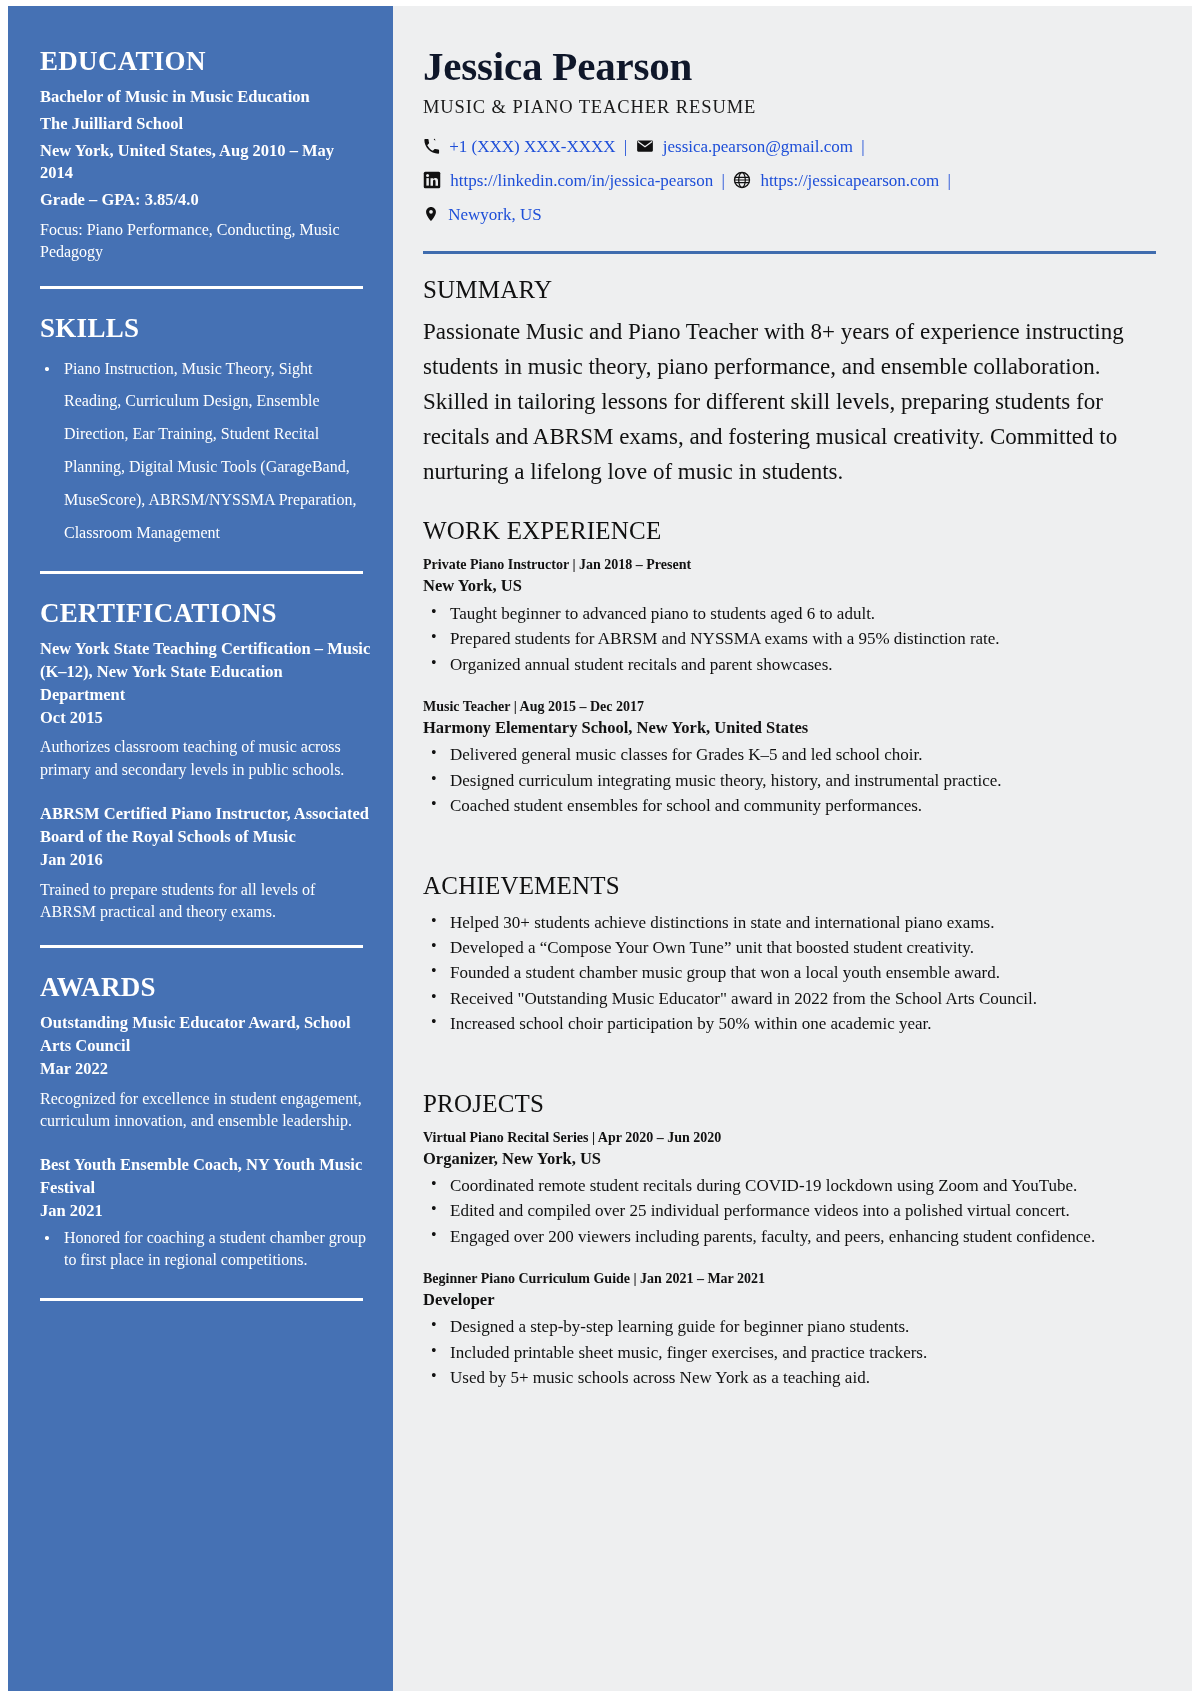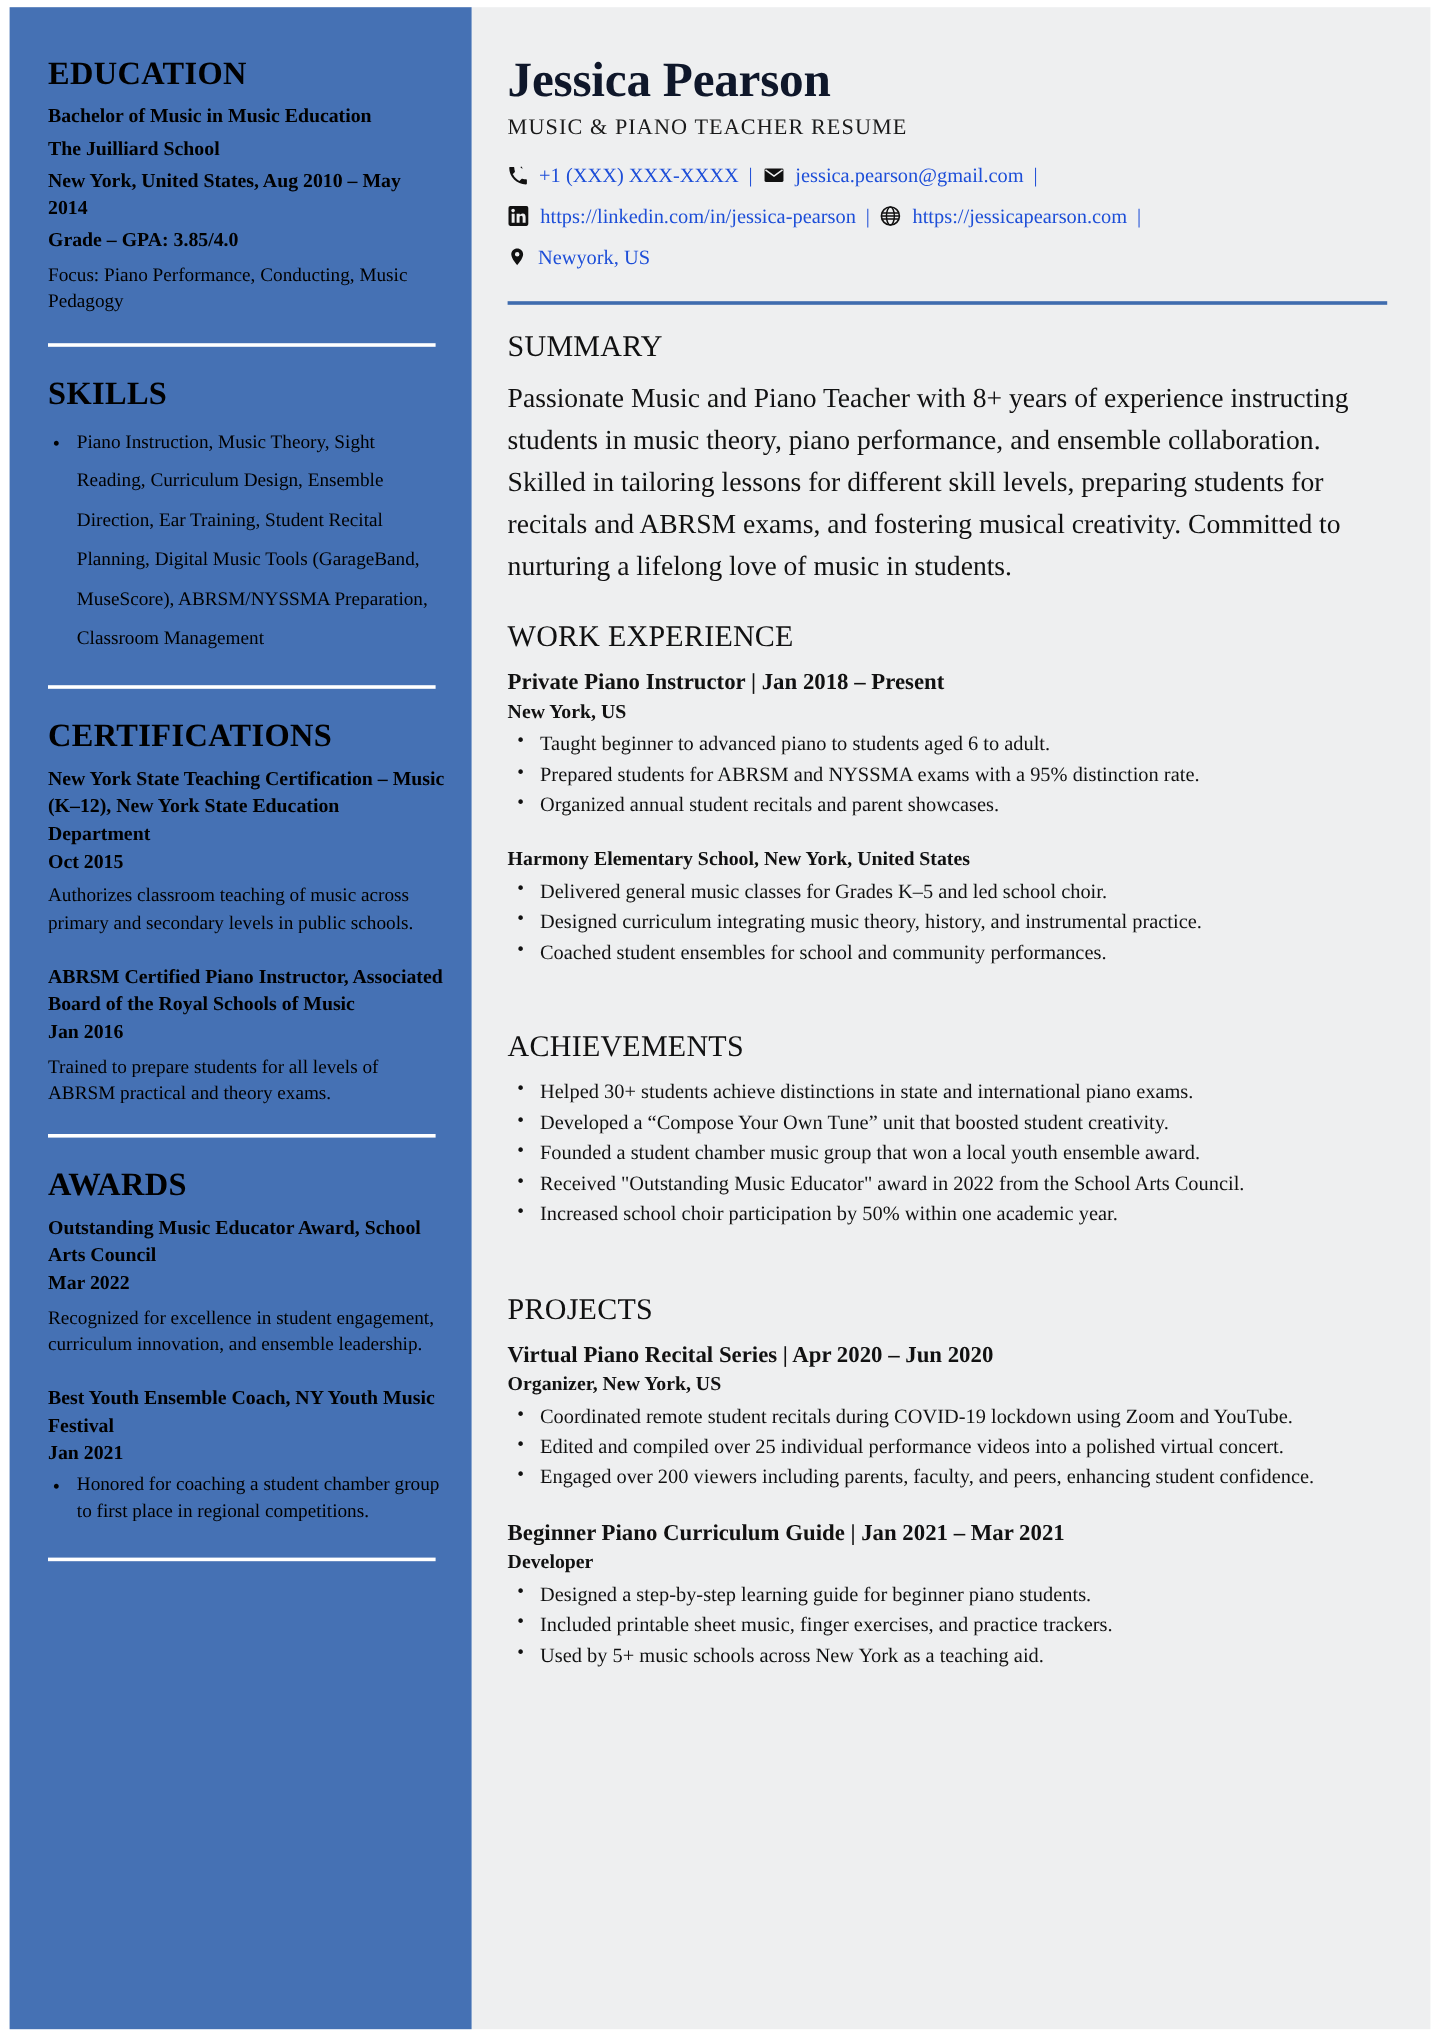--- a/index.html
+++ b/index.html
@@ -11,21 +11,21 @@
   .page {
     width:1200px; height:1697px;
     display:flex;
     background:#ffffff;
     padding:6px 8px 6px 8px;
   }
   
   .sidebar {
     width:385px;
     background:#4571b4;
-    color:#000000;
+    color:#ffffff;
     padding:40px 22px 0 32px;
     position:relative;
   }
   .side-h {
     font-size:27px;
     font-weight:700;
     letter-spacing:0.3px;
     margin-bottom:9px;
     font-family:"Liberation Serif", serif;
   }
@@ -113,21 +113,21 @@
     margin-bottom:11px;
     letter-spacing:0.2px;
   }
   .sec { margin-bottom:28px; }
   .para {
     font-size:23px;
     line-height:1.52;
     color:#111;
   }
   .job-title {
-    font-size:19px;
+    font-size:14px;
     font-weight:700;
     color:#111;
     line-height:1.35;
   }
   .job-sub {
     font-size:16.5px;
     font-weight:700;
     color:#111;
     line-height:1.35;
     margin-bottom:4px;
@@ -292,20 +292,21 @@
         <div class="job-title">Private Piano Instructor | Jan 2018 – Present</div>
         <div class="job-sub">New York, US</div>
         <ul class="mlist">
           <li>Taught beginner to advanced piano to students aged 6 to adult.</li>
           <li>Prepared students for ABRSM and NYSSMA exams with a 95% distinction rate.</li>
           <li>Organized annual student recitals and parent showcases.</li>
         </ul>
       </div>
 
       <div class="job">
+        <div class="job-title">Music Teacher | Aug 2015 – Dec 2017</div>
         <div class="job-sub">Harmony Elementary School, New York, United States</div>
         <ul class="mlist">
           <li>Delivered general music classes for Grades K–5 and led school choir.</li>
           <li>Designed curriculum integrating music theory, history, and instrumental practice.</li>
           <li>Coached student ensembles for school and community performances.</li>
         </ul>
       </div>
     </section>
 
     <div class="gap-lg"></div>

